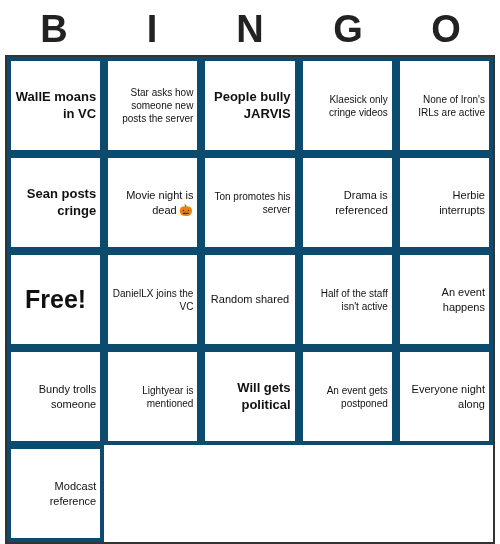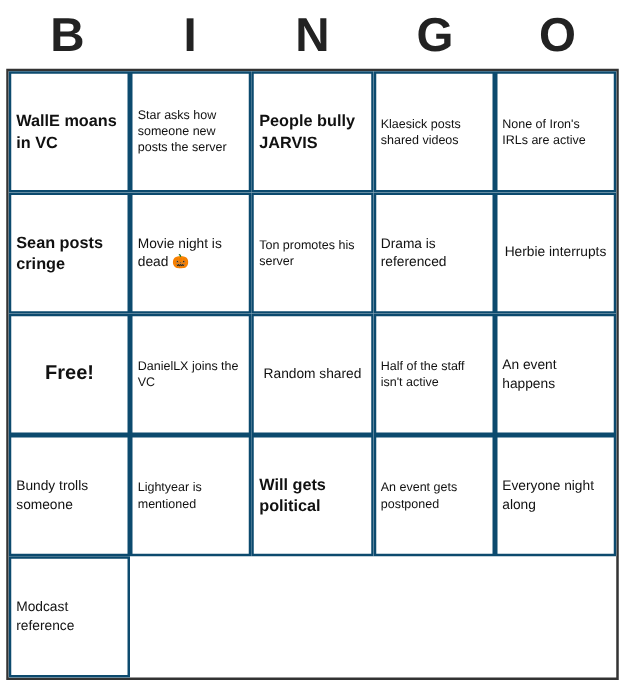--- a/index.html
+++ b/index.html
@@ -28,37 +28,37 @@
     }
     #bingo-grid {
       display: grid;
       grid-template-columns: repeat(5, 1fr);
       grid-template-rows: repeat(5, 1fr);
       width: 490px;
       height: 490px;
       border: 2px solid #333;
     }
     .bingo-cell {
-      border: 2px solid #0c4a6e;
+      border: 4px solid #0c4a6e;
       display: flex;
       align-items: center;
       justify-content: center;
-      text-align: left;
+      text-align: right;
       padding: 4px;
       font-size: 11px;
       color: #111;
       line-height: 1.3;
       background: #fff;
     }
     .bingo-cell.large-text {
       font-size: 13px;
       font-weight: bold;
     }
     .bingo-cell.free {
-      font-size: 16px;
+      font-size: 25px;
       font-weight: bold;
     }
     .bingo-cell.small-text {
       font-size: 10px;
     }
   </style>
 </head>
 <body>
 
 <div id="bingo-header">
@@ -66,21 +66,21 @@
     <span>I</span>
     <span>N</span>
     <span>G</span>
     <span>O</span>
   </div>
 
 <div id="bingo-grid">
 <div class="bingo-cell large-text">WallE moans in VC</div>
     <div class="bingo-cell small-text">Star asks how someone new posts the server</div>
     <div class="bingo-cell large-text">People bully JARVIS</div>
-    <div class="bingo-cell small-text">Klaesick posts shared videos</div>
+    <div class="bingo-cell small-text">Klaesick only cringe videos</div>
     <div class="bingo-cell small-text">None of Iron's IRLs are active</div>
     <div class="bingo-cell large-text">Sean posts cringe</div>
     <div class="bingo-cell">Movie night is dead 🎃</div>
     <div class="bingo-cell small-text">Ton promotes his server</div>
     <div class="bingo-cell">Drama is referenced</div>
     <div class="bingo-cell">Herbie interrupts</div>
     <div class="bingo-cell free">Free!</div>
     <div class="bingo-cell small-text">DanielLX joins the VC</div>
     <div class="bingo-cell">Random shared</div>
     <div class="bingo-cell small-text">Half of the staff isn't active</div>

